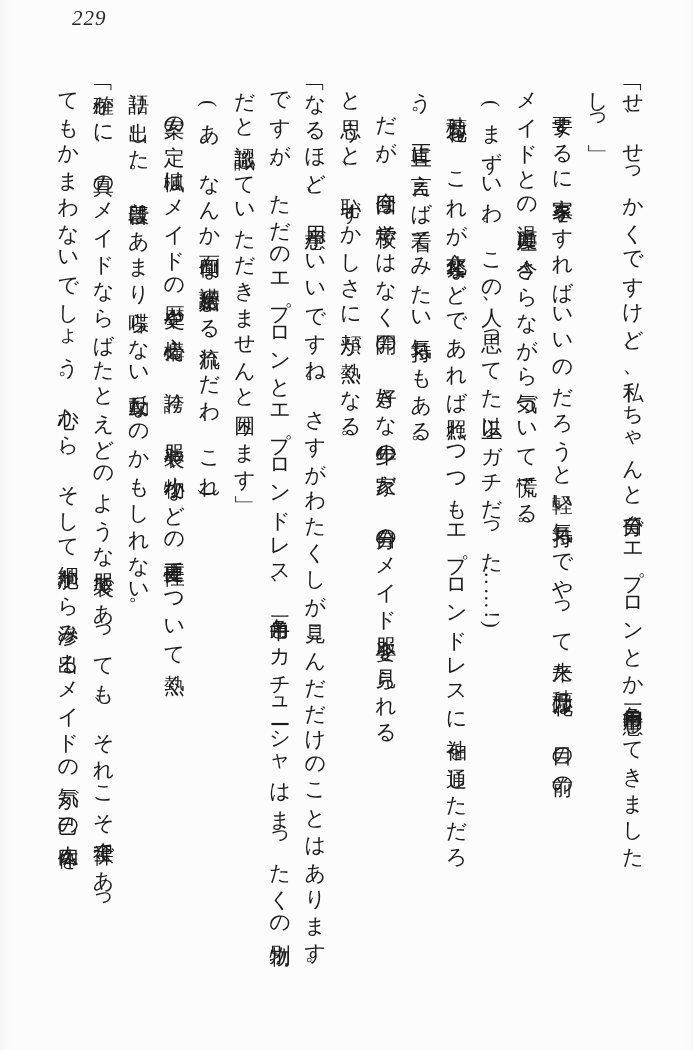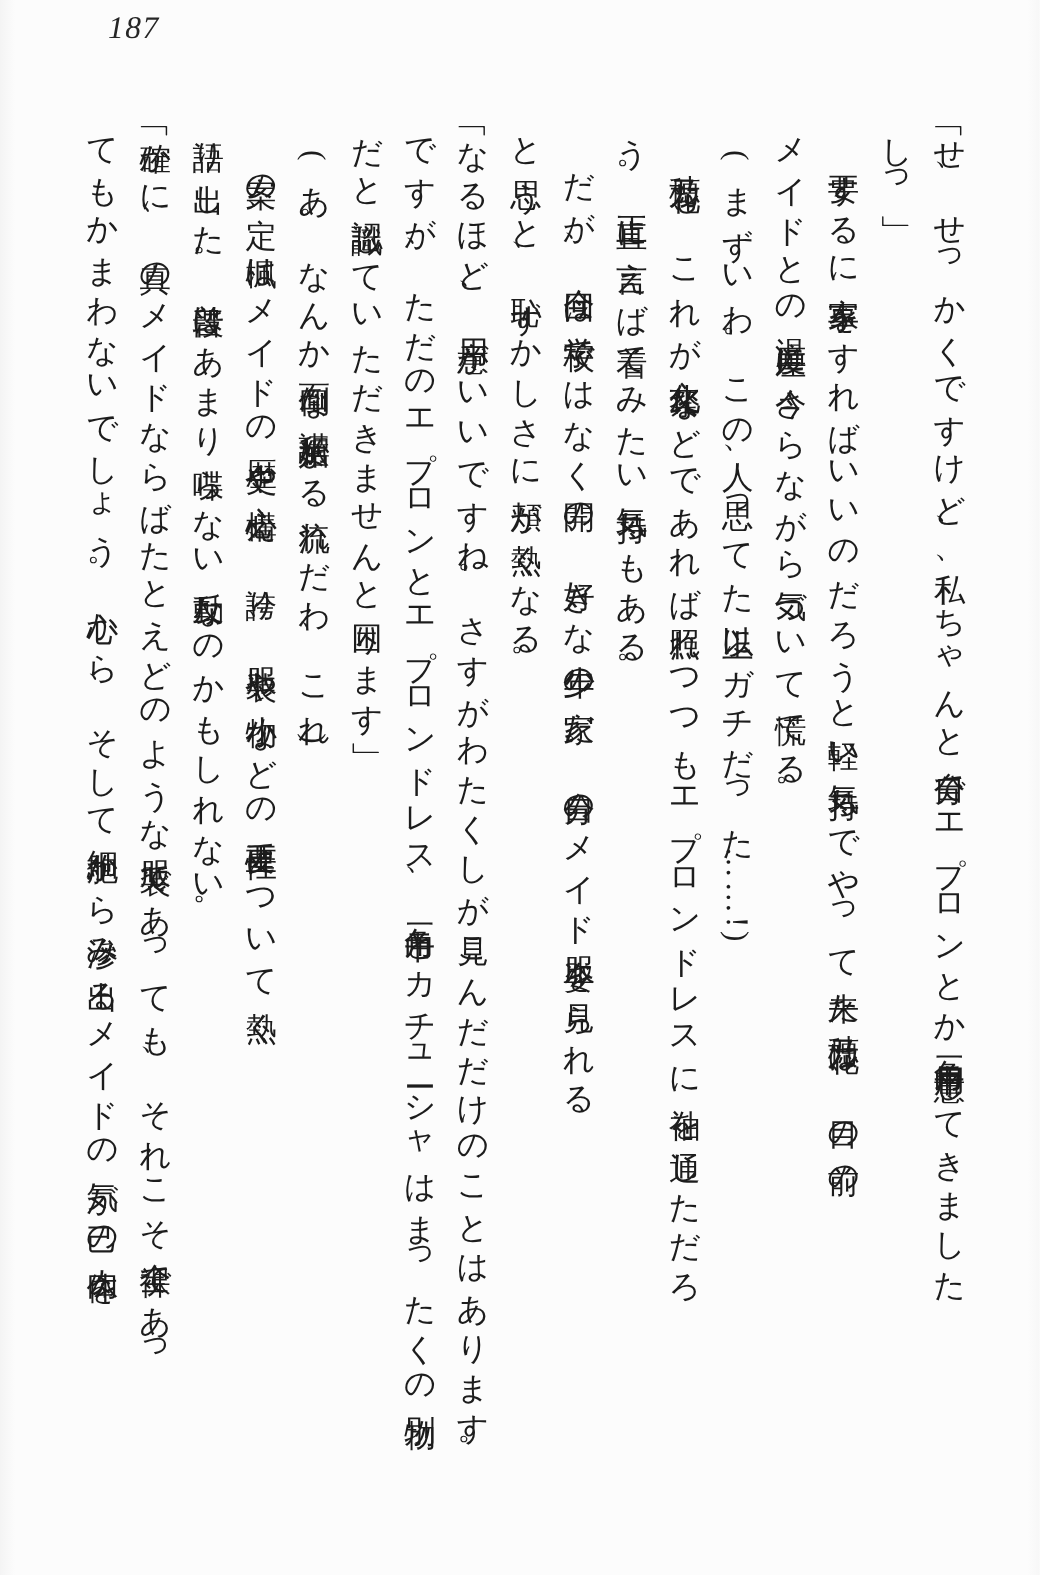--- a/index.html
+++ b/index.html
@@ -53,21 +53,21 @@
     white-space: nowrap;
   }
   .text-area p.line.indent {
     text-indent: 23px;
   }
 </style>
 </head>
 <body>
 
 <div class="page">
-  <div class="page-number">187</div>
+  <div class="page-number">229</div>
   <div class="text-area">
       <p class="line">「せ、せっかくですけど、私、ちゃんと自分でエプロンとか三角巾用意してきました</p>
       <p class="line">しっ」</p>
       <p class="line indent">要するに家事をすればいいのだろうと軽い気持ちでやって来た穂乃花は、目の前の</p>
       <p class="line">メイドとの温度差に今さらながら気づいて慌てる。</p>
       <p class="line indent">(まずいわ。この人、思ってた以上にガチだった……!)</p>
       <p class="line indent">穂乃花も、これが文化祭などであれば照れつつもエプロンドレスに袖を通しただろ</p>
       <p class="line">う。正直に言えば着てみたい気持ちもある。</p>
       <p class="line indent">だが、今回は学校ではなく開の、好きな少年の家だ。自分のメイド服姿を見られる</p>
       <p class="line">と思うと、恥ずかしさに頬が熱くなる。</p>

